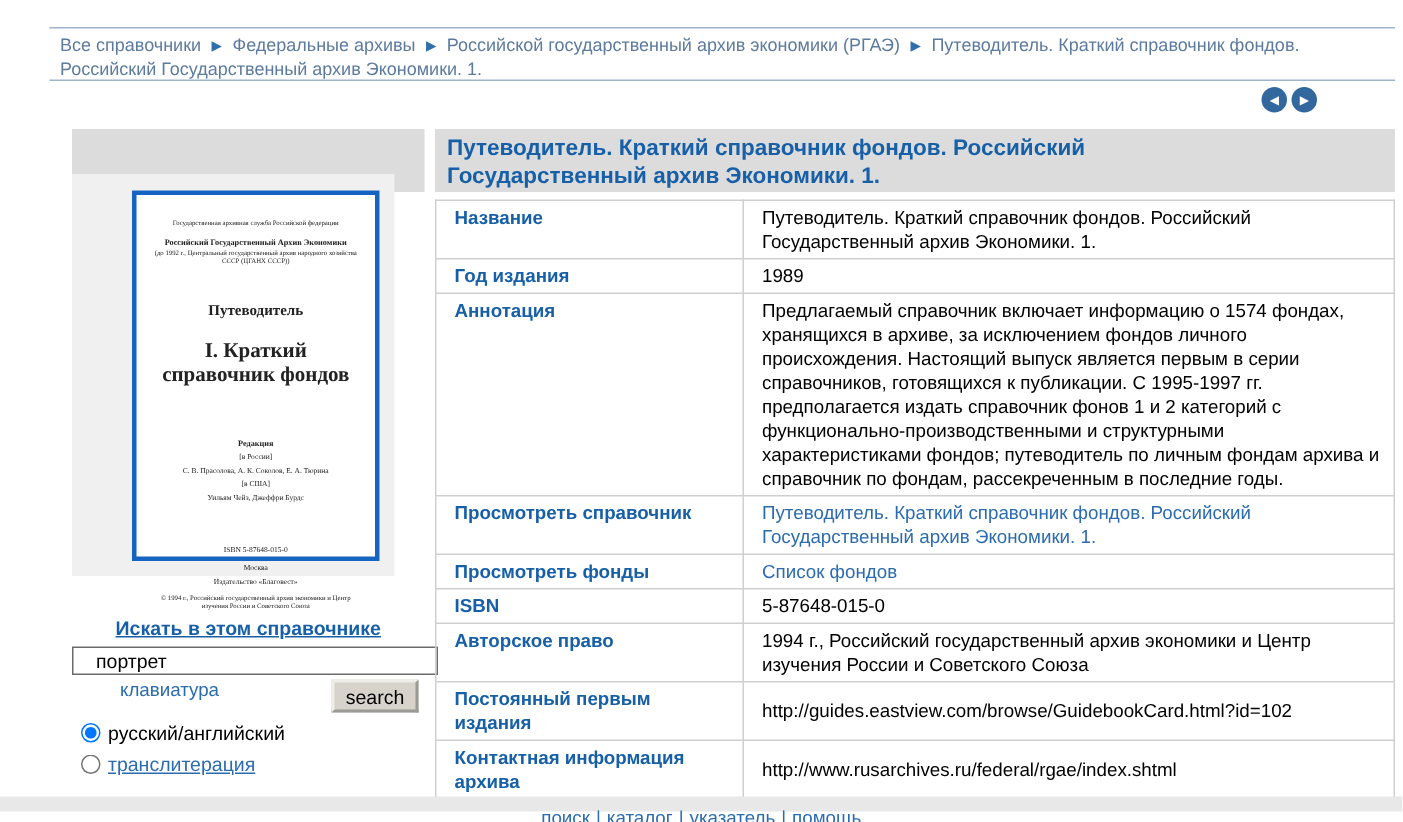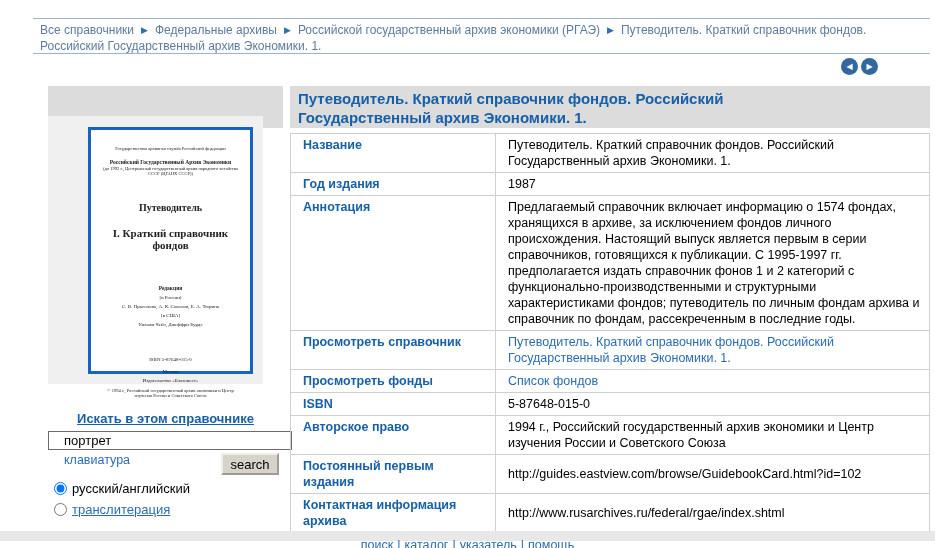--- a/index.html
+++ b/index.html
@@ -48,41 +48,41 @@
     position:absolute;left:40px;top:11px;width:159px;height:241px;background:#fff;
     border:3px solid var(--cover-border);
     font-family:"Liberation Serif",serif;color:#222;
     display:flex;flex-direction:column;align-items:center;text-align:center;
   }
   .cover div{width:88%;}
   .cv-agency{font-size:4.5px;margin-top:16px;}
   .cv-archive{font-size:5.5px;font-weight:bold;margin-top:8px;}
   .cv-former{font-size:4.5px;margin-top:1px;}
   .cv-title{font-size:10px;font-weight:bold;margin-top:26px;}
-  .cv-subtitle{font-size:11px;font-weight:bold;margin-top:14px;}
+  .cv-subtitle{font-size:14px;font-weight:bold;margin-top:14px;}
   .cv-ed-head{font-size:5.5px;font-weight:bold;margin-top:34px;}
   .cv-tiny{font-size:5px;margin-top:4px;}
   .cv-isbn{font-size:5px;margin-top:30px;}
   .cv-city{font-size:5px;margin-top:7px;}
   .cv-pub{font-size:5px;margin-top:4px;}
   .cv-copy{font-size:4.5px;margin-top:5px;}
 
   
   .search-panel{position:absolute;left:48px;top:411px;width:235px;}
   .search-heading{
     text-align:center;font-size:13px;font-weight:bold;color:var(--accent);
     text-decoration:underline;
   }
   .search-input{
     display:block;margin:5px auto 0;width:212px;height:15px;
     border:1px solid #6b6b6b;font-size:13px;padding:1px 15px;
     font-family:"Liberation Sans",sans-serif;
   }
   .search-controls{display:flex;justify-content:space-between;align-items:flex-start;margin-top:3px;}
-  .kbd-link{margin-left:16px;font-size:12.5px;color:var(--link);text-decoration:none;cursor:pointer;}
+  .kbd-link{margin-left:32px;font-size:12.5px;color:var(--link);text-decoration:none;cursor:pointer;}
   .search-btn{
     margin-right:4px;width:58px;height:22px;font-size:13px;
     font-family:"Liberation Sans",sans-serif;color:#000;
     background:#d7d3cb;border:2px outset #efede8;cursor:pointer;
   }
   .radio-row{display:flex;align-items:center;margin-top:6px;margin-left:6px;font-size:13px;color:#000;}
   .radio-row input{margin:0 5px 0 0;width:13px;height:13px;}
   .translit-label{color:var(--link);text-decoration:underline;cursor:pointer;}
 
   
@@ -178,21 +178,21 @@
   <div class="details">
     <table class="details-table">
       <tbody>
     <tr>
       <th>Название</th>
       <td>Путеводитель. Краткий справочник фондов. Российский Государственный архив Экономики. 1.</td>
     </tr>
 
     <tr>
       <th>Год издания</th>
-      <td>1987</td>
+      <td>1989</td>
     </tr>
 
     <tr>
       <th>Аннотация</th>
       <td>Предлагаемый справочник включает информацию о 1574 фондах, хранящихся в архиве, за исключением фондов личного происхождения. Настоящий выпуск является первым в серии справочников, готовящихся к публикации. С 1995-1997 гг. предполагается издать справочник фонов 1 и 2 категорий с функционально-производственными и структурными характеристиками фондов; путеводитель по личным фондам архива и справочник по фондам, рассекреченным в последние годы.</td>
     </tr>
 
     <tr>
       <th>Просмотреть справочник</th>
       <td class="link-value">Путеводитель. Краткий справочник фондов. Российский Государственный архив Экономики. 1.</td>

